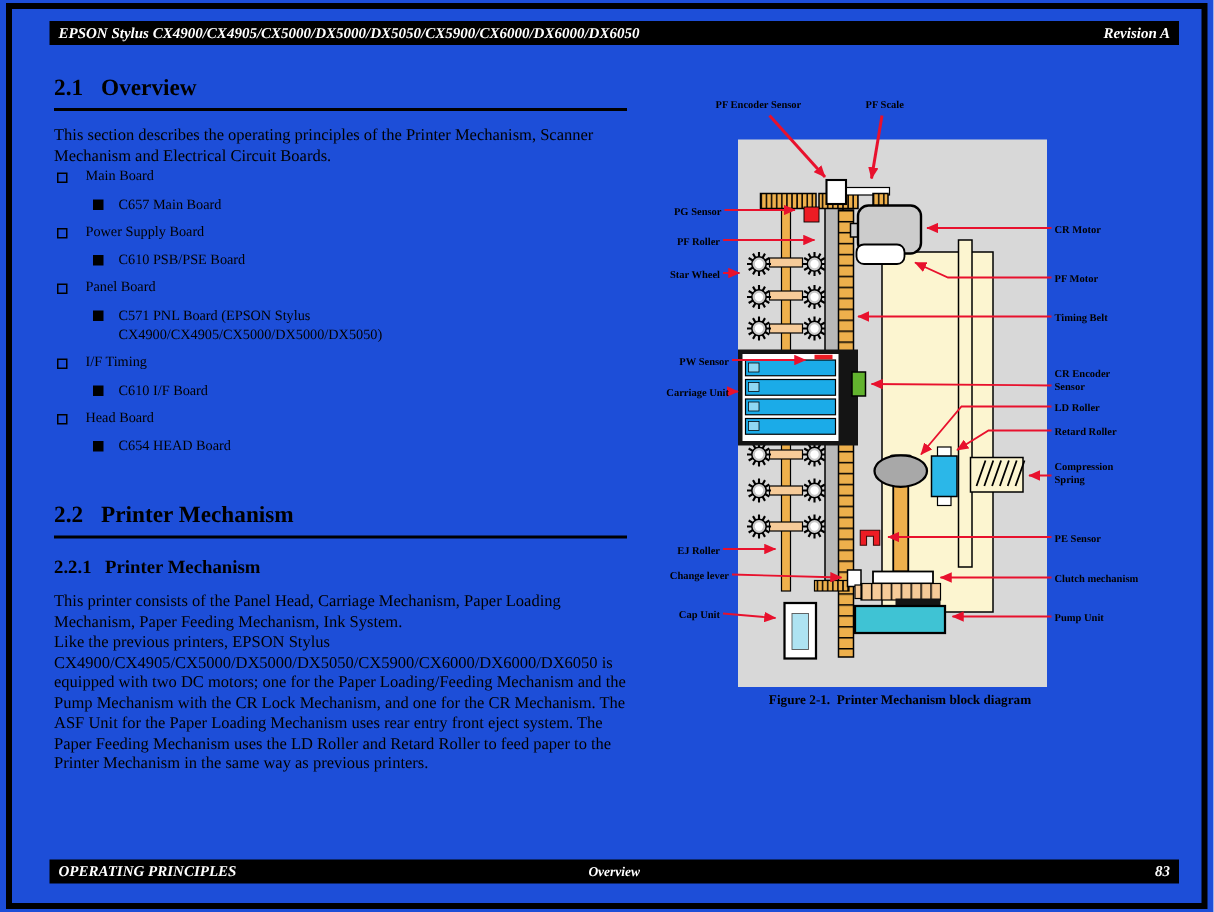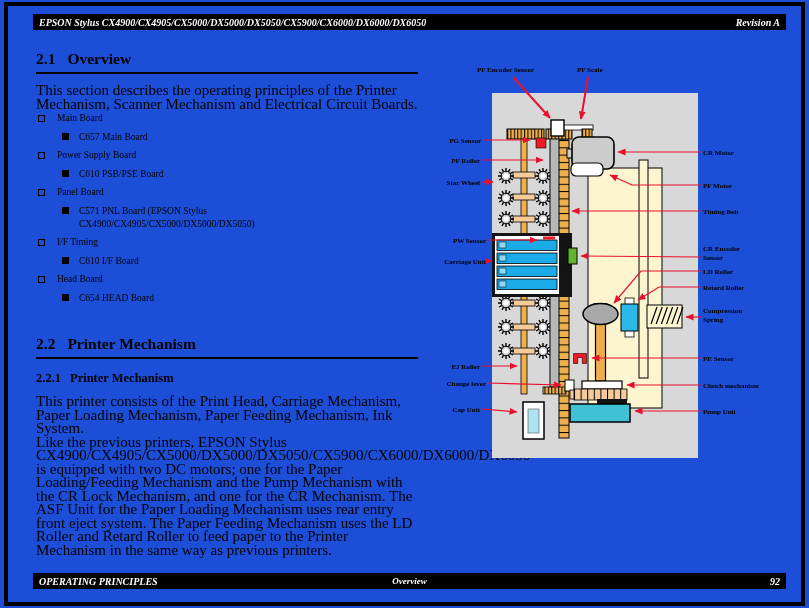--- a/index.html
+++ b/index.html
@@ -13,21 +13,21 @@
        font-style:italic;font-weight:bold;font-size:10px;}
   .bar.top{top:14px;}
   .bar.bottom{top:573px;justify-content:space-between;}
   .bar .center{position:absolute;left:0;right:0;text-align:center;font-size:9px;}
   .col{position:absolute;left:36px;width:382px;}
   h1.sec{margin:0;font-size:15.5px;font-weight:bold;border-bottom:2px solid #000;
          padding-bottom:4px;}
   h1.sec .num{margin-right:12px;}
   h2.sub{margin:0;font-size:12.5px;font-weight:bold;}
   h2.sub .num{margin-right:9px;}
-  .body-text{font-size:15px;line-height:13.5px;}
+  .body-text{font-size:11px;line-height:13.5px;}
   .li{position:relative;line-height:13px;margin-bottom:5.5px;font-size:9.5px;}
   .li.l1{padding-left:21px;}
   .li.l2{padding-left:43px;}
   .li.l2 span.txt{display:inline-block;max-width:290px;vertical-align:top;}
   .sq{position:absolute;top:2.5px;width:7px;height:7px;}
   .l1 .sq{left:2px;border:1.2px solid #000;box-sizing:border-box;}
   .l2 .sq{left:26px;background:#000;}
   .caption{position:absolute;left:425px;top:461px;width:350px;text-align:center;
            font-weight:bold;font-size:8.8px;white-space:pre-wrap;}
   svg.diagram{position:absolute;left:425px;top:60px;}
@@ -68,21 +68,21 @@
     <h1 class="sec">
       <span class="num">2.2</span><span>Printer Mechanism</span>
     </h1>
   </div>
   <div class="col" style="top:371px;">
     <h2 class="sub">
       <span class="num">2.2.1</span><span>Printer Mechanism</span>
     </h2>
   </div>
   <div class="col body-text" style="top:395px;">
-    <div>This printer consists of the Print Head, Carriage Mechanism, Paper Loading Mechanism, Paper Feeding Mechanism, Ink System.</div>
+    <div>This printer consists of the Panel Head, Carriage Mechanism, Paper Loading Mechanism, Paper Feeding Mechanism, Ink System.</div>
     <div>Like the previous printers, EPSON Stylus CX4900/CX4905/CX5000/DX5000/DX5050/CX5900/CX6000/DX6000/DX6050 is equipped with two DC motors; one for the Paper Loading/Feeding Mechanism and the Pump Mechanism with the CR Lock Mechanism, and one for the CR Mechanism. The ASF Unit for the Paper Loading Mechanism uses rear entry front eject system. The Paper Feeding Mechanism uses the LD Roller and Retard Roller to feed paper to the Printer Mechanism in the same way as previous printers.</div>
   </div>
 
   <svg class="diagram" width="380" height="402" viewBox="425 60 380 402">
     <defs>
       <pattern id="vhatch" patternUnits="userSpaceOnUse" x="507" y="129" width="3.4" height="14">
         <rect width="3.4" height="14" fill="#eeb04c"></rect>
         <line x1="0.6" y1="0" x2="0.6" y2="14" stroke="#000" stroke-width="1"></line>
       </pattern>
       <pattern id="rungs" patternUnits="userSpaceOnUse" x="559" y="140" width="10" height="7.3">
@@ -229,19 +229,20 @@
     <text x="703" y="260">Sensor</text>
     <text x="703" y="274">LD Roller</text>
     <text x="703" y="290">Retard Roller</text>
     <text x="703" y="313">Compression</text>
     <text x="703" y="322">Spring</text>
     <text x="703" y="361">PE Sensor</text>
     <text x="703" y="388">Clutch mechanism</text>
     <text x="703" y="414">Pump Unit</text>
   </svg>
 
+  <div class="caption">Figure 2-1.  Printer Mechanism block diagram</div>
 
   <div class="bar bottom">
     <span style="z-index:1;">OPERATING PRINCIPLES</span>
     <span class="center">Overview</span>
-    <span style="z-index:1;">92</span>
+    <span style="z-index:1;">83</span>
   </div>
 </div>
 
 </body></html>

